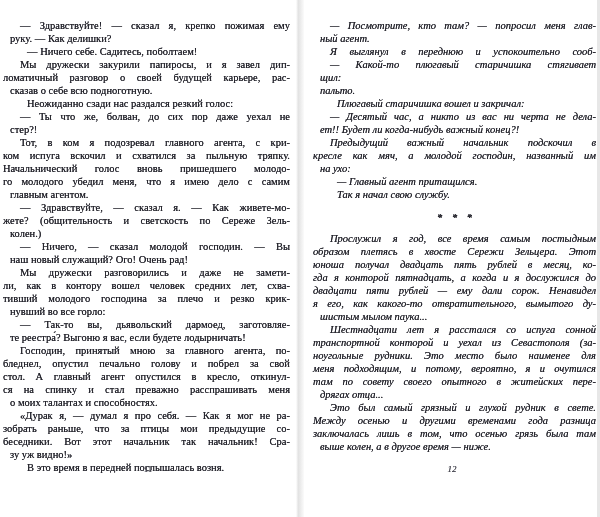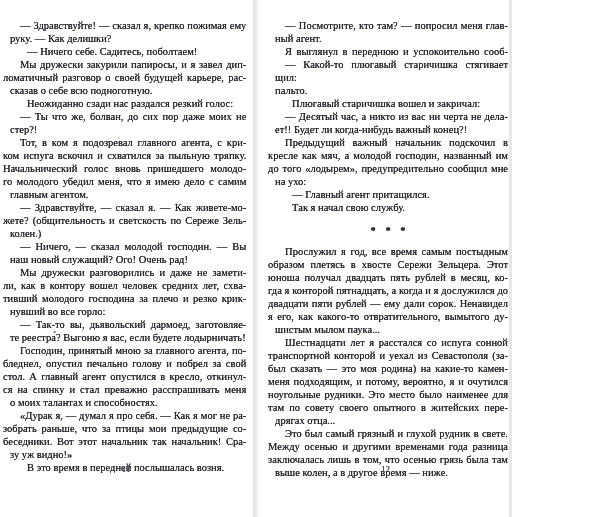--- a/index.html
+++ b/index.html
@@ -13,31 +13,31 @@
   * { margin: 0; padding: 0; box-sizing: border-box; }
   html, body {
     width: 600px; height: 517px;
     overflow: hidden;
     background: var(--page-bg);
     font-family: "Liberation Serif", "DejaVu Serif", serif;
   }
   .spread {
     position: relative;
     display: flex;
-    width: 512px; height: 517px;
+    width: 600px; height: 517px;
     background: var(--page-bg);
   }
   .page {
     position: relative;
     height: 517px;
     background: var(--page-bg);
     color: var(--text);
   }
   .page-left  { width: 296px; padding: 19px 6px 0 3px; }
-  .page-right { width: 296px; padding: 19px 4px 0 9px; }
+  .page-right { width: 296px; padding: 19px 4px 0 9px; font-style: italic; }
   .gutter {
     width: 8px; height: 517px;
     background: linear-gradient(to right, #ffffff 0%, var(--gutter-line) 28%, #ededed 60%, #fbfbfb 100%);
   }
   .screen-edge-right {
     position: absolute; right: 0; top: 0;
     width: 3px; height: 517px;
     background: var(--screen-edge);
   }
   .text-block { width: 100%; }
@@ -75,21 +75,21 @@
 
   <div class="page page-left">
     <div class="text-block">
         <div class="line ind">— Здравствуйте! — сказал я, крепко пожимая ему</div>
         <div class="line end">руку. — Как делишки?</div>
         <div class="line ind end">— Ничего себе. Садитесь, поболтаем!</div>
         <div class="line ind">Мы дружески закурили папиросы, и я завел дип-</div>
         <div class="line">ломатичный разговор о своей будущей карьере, рас-</div>
         <div class="line end">сказав о себе всю подноготную.</div>
         <div class="line ind end">Неожиданно сзади нас раздался резкий голос:</div>
-        <div class="line ind">— Ты что же, болван, до сих пор даже моих не</div>
+        <div class="line ind">— Ты что же, болван, до сих пор даже уехал не</div>
         <div class="line end">стер?!</div>
         <div class="line ind">Тот, в ком я подозревал главного агента, с кри-</div>
         <div class="line">ком испуга вскочил и схватился за пыльную тряпку.</div>
         <div class="line">Начальнический голос вновь пришедшего молодо-</div>
         <div class="line">го молодого убедил меня, что я имею дело с самим</div>
         <div class="line end">главным агентом.</div>
         <div class="line ind">— Здравствуйте, — сказал я. — Как живете-мо-</div>
         <div class="line">жете? (общительность и светскость по Сереже Зель-</div>
         <div class="line end">колен.)</div>
         <div class="line ind">— Ничего, — сказал молодой господин. — Вы</div>
@@ -122,37 +122,35 @@
         <div class="line end">ный агент.</div>
         <div class="line ind">Я выглянул в переднюю и успокоительно сооб-</div>
         <div class="line ind">— Какой-то плюгавый старичишка стягивает</div>
         <div class="line end">щил:</div>
         <div class="line end">пальто.</div>
         <div class="line ind end">Плюгавый старичишка вошел и закричал:</div>
         <div class="line ind">— Десятый час, а никто из вас ни черта не дела-</div>
         <div class="line end">ет!! Будет ли когда-нибудь важный конец?!</div>
         <div class="line ind">Предыдущий важный начальник подскочил в</div>
         <div class="line">кресле как мяч, а молодой господин, названный им</div>
-        <div class="line">до того «лодырем», предупредительно сообщил мне</div>
         <div class="line end">на ухо:</div>
         <div class="line ind end">— Главный агент притащился.</div>
         <div class="line ind end">Так я начал свою службу.</div>
         <div class="line sep">* * *</div>
         <div class="line ind">Прослужил я год, все время самым постыдным</div>
         <div class="line">образом плетясь в хвосте Сережи Зельцера. Этот</div>
         <div class="line">юноша получал двадцать пять рублей в месяц, ко-</div>
         <div class="line">гда я конторой пятнадцать, а когда и я дослужился до</div>
         <div class="line">двадцати пяти рублей — ему дали сорок. Ненавидел</div>
         <div class="line">я его, как какого-то отвратительного, вымытого ду-</div>
         <div class="line end">шистым мылом паука...</div>
         <div class="line ind">Шестнадцати лет я расстался со испуга сонной</div>
         <div class="line">транспортной конторой и уехал из Севастополя (за-</div>
-        <div class="line">был сказать — это моя родина) на какие-то камен-</div>
+        <div class="line">ноугольные рудники. Это место было наименее для</div>
         <div class="line">меня подходящим, и потому, вероятно, я и очутился</div>
-        <div class="line">ноугольные рудники. Это место было наименее для</div>
         <div class="line">там по совету своего опытного в житейских пере-</div>
         <div class="line end">дрягах отца...</div>
         <div class="line ind">Это был самый грязный и глухой рудник в свете.</div>
         <div class="line">Между осенью и другими временами года разница</div>
         <div class="line">заключалась лишь в том, что осенью грязь была там</div>
         <div class="line end">выше колен, а в другое время — ниже.</div>
       </div>
     <div class="page-number">12</div>
   </div>
 

